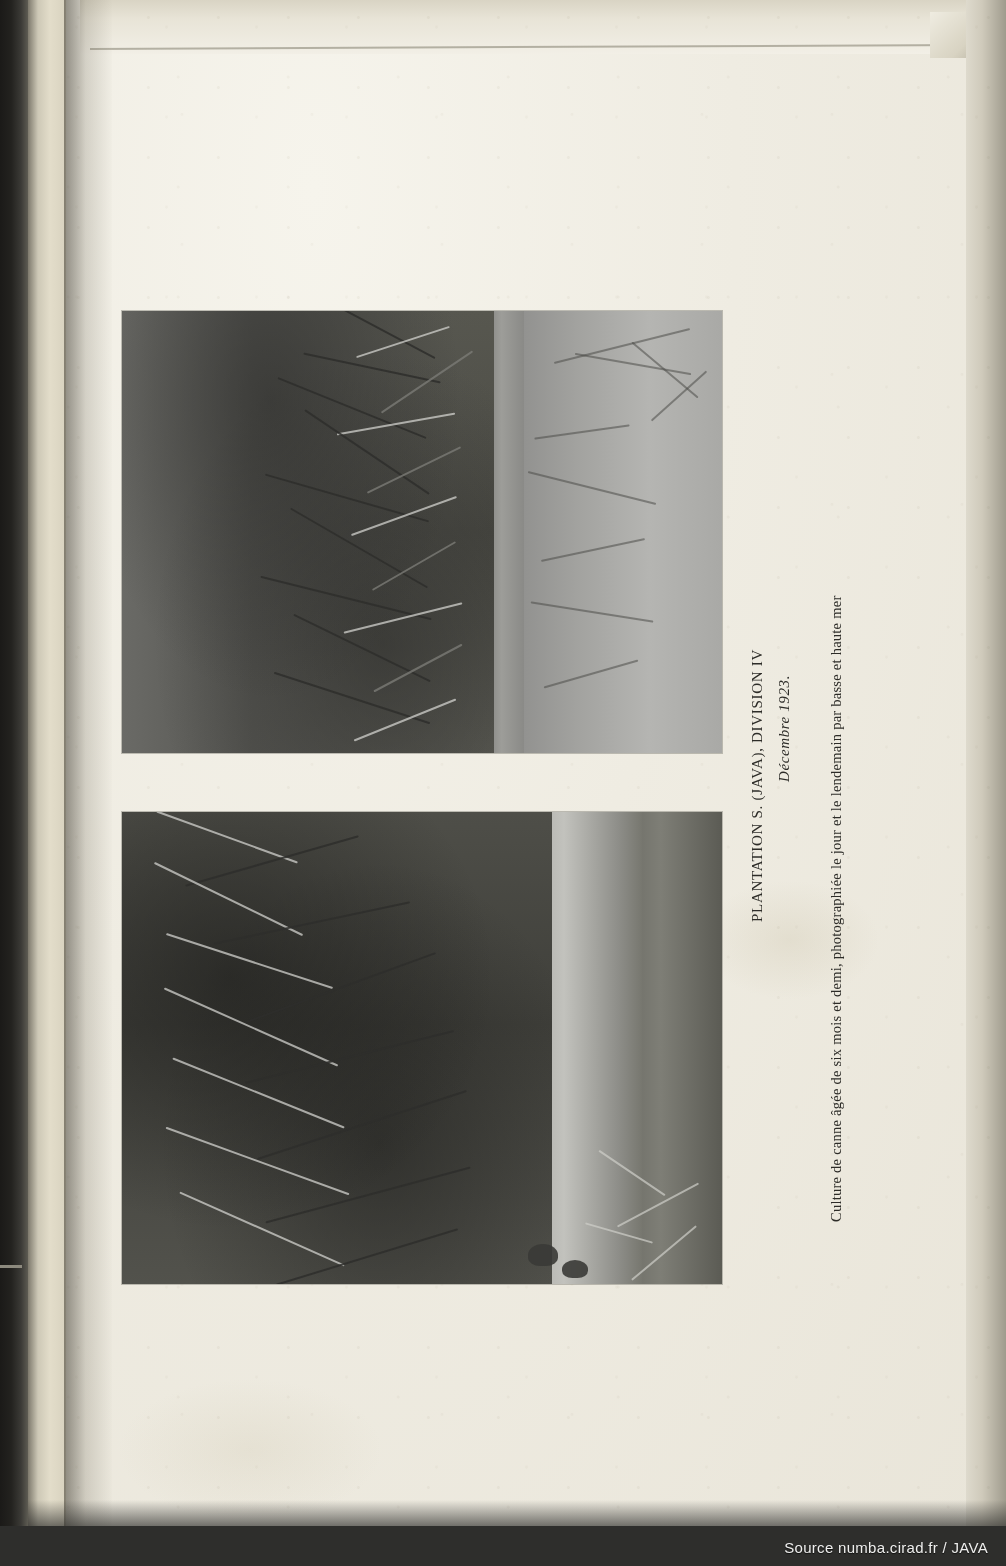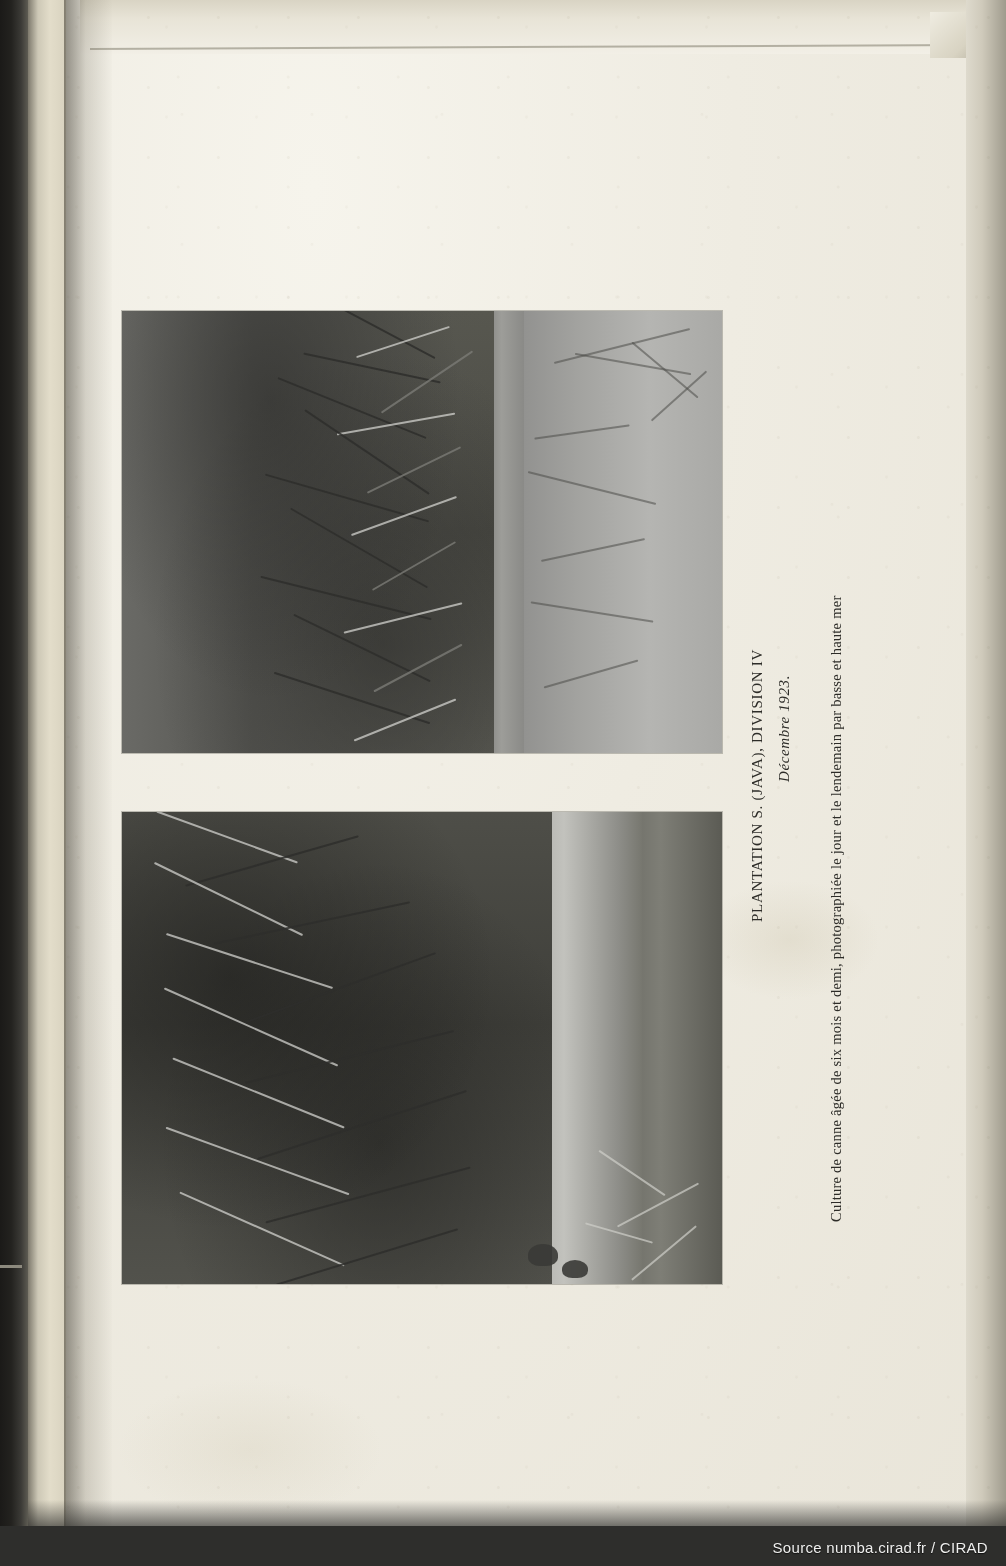--- a/index.html
+++ b/index.html
@@ -347,15 +347,15 @@
   </div>
 
   <div class="caption-rot" id="cap-line-1">
     <span class="small-caps">PLANTATION S. (JAVA), DIVISION IV</span>
   </div>
   <div class="caption-rot" id="cap-line-2">Décembre 1923.</div>
   <div class="caption-rot" id="cap-line-3">Culture de canne âgée de six mois et demi, photographiée le jour et le lendemain par basse et haute mer</div>
 
   <div class="sheet-bottom-fade"></div>
   <div class="footer-strip"></div>
-  <div class="source">Source numba.cirad.fr / CIRAD</div>
+  <div class="source">Source numba.cirad.fr / JAVA</div>
 
 </div>
 
 </body></html>

